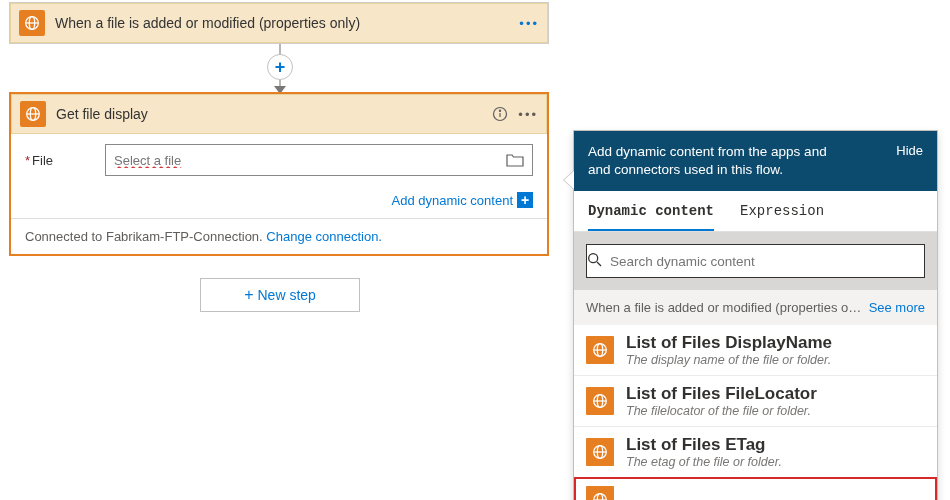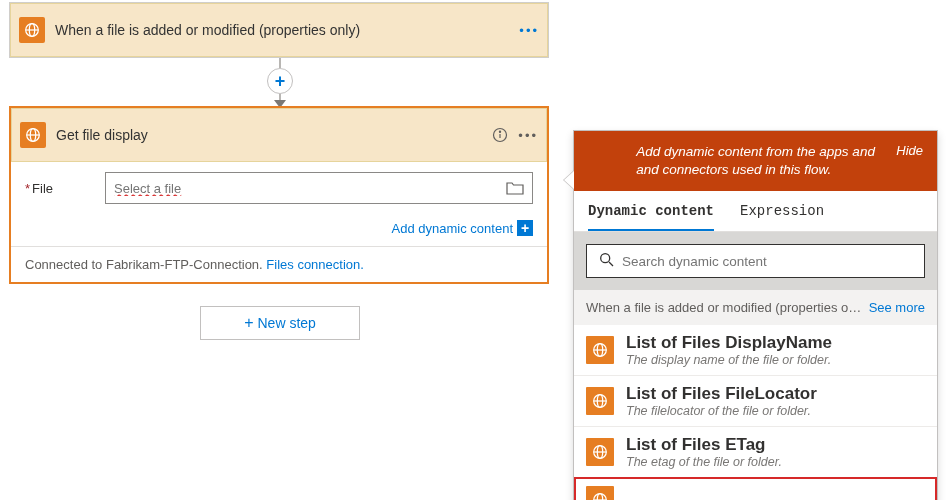--- a/index.html
+++ b/index.html
@@ -2,21 +2,21 @@
 <html><head>
 <meta charset="utf-8">
 <style>
   * { box-sizing: border-box; margin:0; padding:0; font-family: "Segoe UI", Arial, sans-serif; }
   body { width:950px; height:500px; background:#fff; position:relative; font-size:13px; color:#323130; }
   
   
   .flow-col { position:absolute; left:0; top:0; width:560px; }
   
   .card { border:1px solid #d0cecb; background:#fff; margin-left:9px; width:540px; position:relative; }
-  .card-head { background:#f7e6c8; border:1px solid #e6d49c; display:flex; align-items:center; height:54px; padding:0 8px; }
+  .card-head { background:#f7e6c8; border:1px solid #e6d49c; display:flex; align-items:center; height:40px; padding:0 8px; }
   .card-icon { width:26px; height:26px; background:#e67e22; border-radius:2px; display:flex; align-items:center; justify-content:center; color:#fff; flex:0 0 auto; }
   .card-title { margin-left:10px; font-size:14px; color:#333; flex:1 1 auto; }
   .card-actions { display:flex; gap:10px; align-items:center; }
   .icon-btn { cursor:pointer; color:#605e5c; display:flex; }
   .card-body { padding:10px 14px 10px 14px; }
   .field-row { display:flex; align-items:center; gap:10px; }
   .field-label { width:70px; font-size:13px; color:#323130; }
   .field-label .req { color:#a4262c; margin-right:2px;}
   .file-input { flex:1; height:32px; border:1px solid #8a8886; display:flex; align-items:center; padding:0 8px; position:relative; }
   .file-input input { border:none; outline:none; flex:1; font-size:13px; color:#605e5c; }
@@ -31,28 +31,28 @@
   
   .connector { width:2px; background:#b8b6b3; margin:0 auto; }
   .arrow-down { margin:0 auto; width:0; height:0; border-left:6px solid transparent; border-right:6px solid transparent; border-top:8px solid #7a7875; }
   .plus-bubble { width:26px; height:26px; border-radius:50%; background:#fff; border:1px solid #c2c0bf; color:#0078d4; display:flex; align-items:center; justify-content:center; margin:0 auto; font-size:18px; font-weight:bold; cursor:pointer; position:relative; z-index:2;}
   
   .new-step { margin:22px auto 0 auto; width:160px; height:34px; border:1px solid #c2c0bf; background:#fff; color:#0078d4; display:flex; align-items:center; justify-content:center; gap:4px; cursor:pointer; font-size:14px;}
   
   
   .panel { position:absolute; right:12px; top:130px; width:365px; border:1px solid #c2c0bf; background:#fff; box-shadow:0 4px 8px rgba(0,0,0,0.15); }
   .panel-tip { position:absolute; left:-10px; top:40px; width:0; height:0; border-top:9px solid transparent; border-bottom:9px solid transparent; border-right:10px solid #fff; filter: drop-shadow(-1px 0 0 #c2c0bf); }
-  .panel-head { background:#c2410c; color:#fff; padding:12px 14px; display:flex; align-items:flex-start; justify-content:flex-end;font-style:italic; }
+  .panel-head { background:#0c4a6e; color:#fff; padding:12px 14px; display:flex; align-items:flex-start; justify-content:space-between; }
   .panel-head-text { font-size:13.5px; line-height:1.35; max-width:260px;}
   .hide-link { color:#fff; font-size:13px; cursor:pointer; }
   .tabs { display:flex; border-bottom:1px solid #e1dfdd; padding:0 14px; gap:26px;}
   .tab { padding:12px 0 10px 0; font-size:14px; color:#323130; cursor:pointer; border-bottom:2px solid transparent;font-family:Liberation Mono, monospace; }
   .tab.active { font-weight:600; border-bottom:2px solid #0078d4; }
   .search-wrap { background:#d8d7d5; padding:12px; }
-  .search-box { background:#fff; border:1px solid #323130; height:34px; display:flex; align-items:center; padding:0 12px; gap:8px;}
+  .search-box { background:#fff; border:1px solid #323130; height:34px; display:flex; align-items:center; padding:0 0; gap:8px;}
   .search-box input { border:none; outline:none; flex:1; font-size:13.5px; }
   .group-head { background:#f3f2f1; padding:10px 12px; display:flex; justify-content:space-between; align-items:center; font-size:13px; color:#605e5c;}
   .group-head .more { color:#0078d4; cursor:pointer; font-size:13px;}
   .dc-item { display:flex; align-items:center; gap:12px; padding:8px 12px; cursor:pointer; }
   .dc-item + .dc-item { border-top:1px solid #edebe9; }
   .dc-icon { width:28px; height:28px; background:#e67e22; border-radius:1px; display:flex; align-items:center; justify-content:center; color:#fff; flex:0 0 auto;}
   .dc-text .t1 { font-weight:600; font-size:17px; color:#323130; }
   .dc-text .t2 { font-size:12.5px; color:#797775;font-style:italic; }
   .dc-highlight { outline:2px solid #d62929; outline-offset:-2px; }
   
@@ -121,21 +121,21 @@
       </div>
       <div class="add-dyn-row">
         <span class="add-dyn">
           <span>Add dynamic content</span>
           <span class="plus">+</span>
         </span>
       </div>
     </div>
     <div class="conn-row">
       <span>Connected to Fabrikam-FTP-Connection. </span>
-      <a>Files connection.</a>
+      <a>Change connection.</a>
     </div>
   </div>
 
   <div class="new-step">
     <span style="font-size:16px;">+</span>
     <span>New step</span>
   </div>
 
 </div>
 

